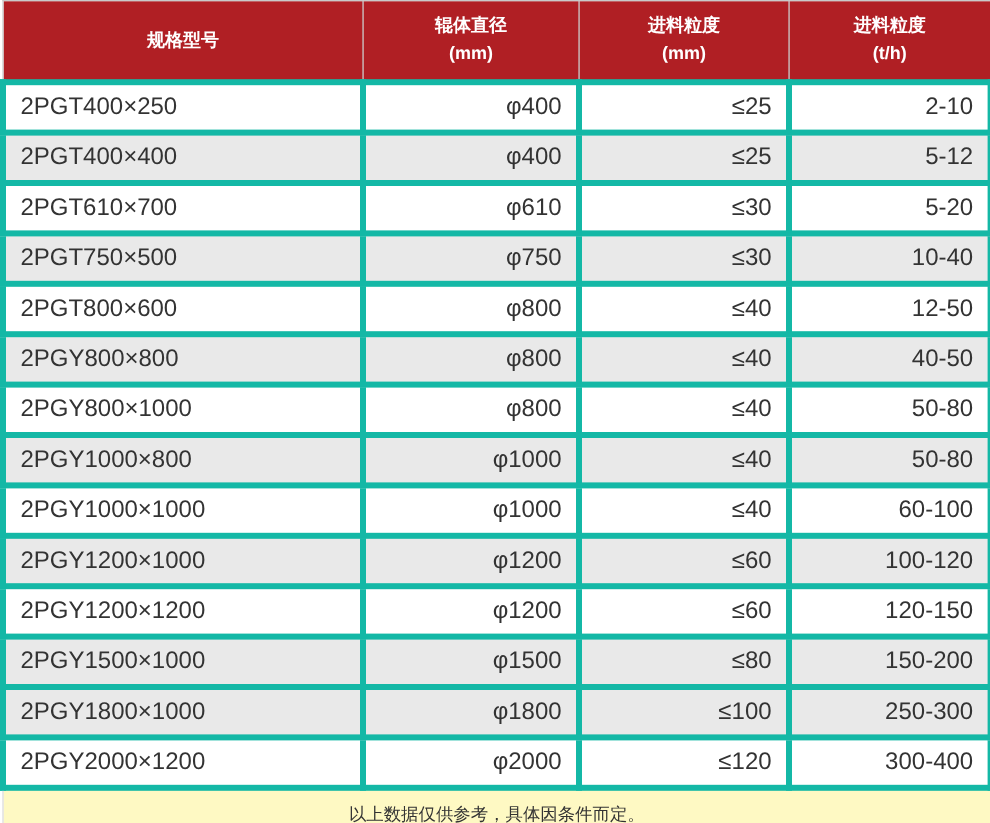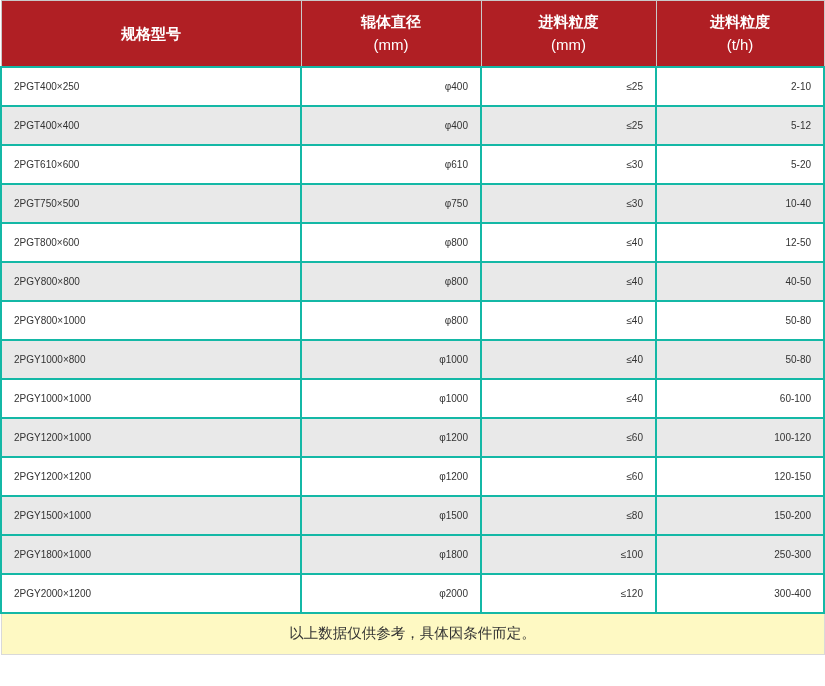--- a/index.html
+++ b/index.html
@@ -32,26 +32,26 @@
     font-weight: bold;
     text-align: center;
     border: 1px solid #c9c9c9;
     padding: 9px 4px;
     line-height: 1.55;
     height: 46px;
     vertical-align: middle;
   }
   #spec-table thead th .unit {
     display: block;
-    font-weight: normal;
+    font-weight: bold;
     text-align: center;
   }
   #spec-table tbody td {
-    border: 2px solid #14b8a6;
-    font-size: 10px;
+    border: 5px solid #14b8a6;
+    font-size: 20px;
     height: 37px;
     padding: 0 12px;
     vertical-align: middle;
     line-height: 1.3;
     background: #ffffff;
   }
   #spec-table tbody tr.alt td {
     background: #e9e9e9;
   }
   #spec-table tbody td.model {
@@ -106,21 +106,21 @@
         <td class="num">≤25</td>
         <td class="num">2-10</td>
       </tr>
       <tr class="alt">
         <td class="model">2PGT400×400</td>
         <td class="num">φ400</td>
         <td class="num">≤25</td>
         <td class="num">5-12</td>
       </tr>
       <tr>
-        <td class="model">2PGT610×600</td>
+        <td class="model">2PGT610×700</td>
         <td class="num">φ610</td>
         <td class="num">≤30</td>
         <td class="num">5-20</td>
       </tr>
       <tr class="alt">
         <td class="model">2PGT750×500</td>
         <td class="num">φ750</td>
         <td class="num">≤30</td>
         <td class="num">10-40</td>
       </tr>

